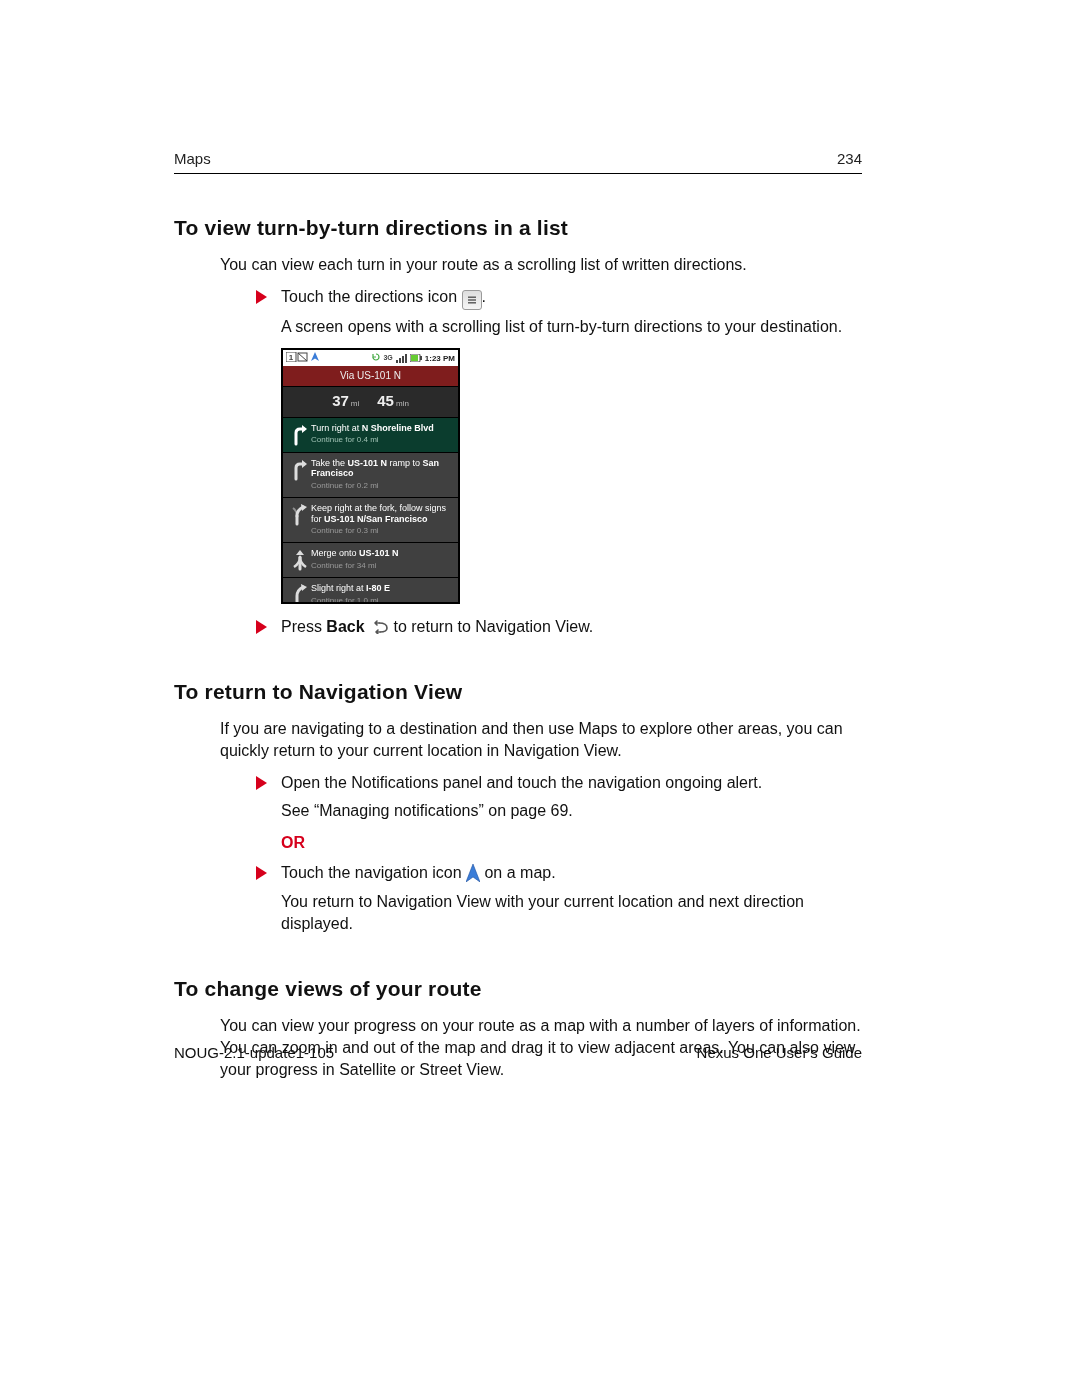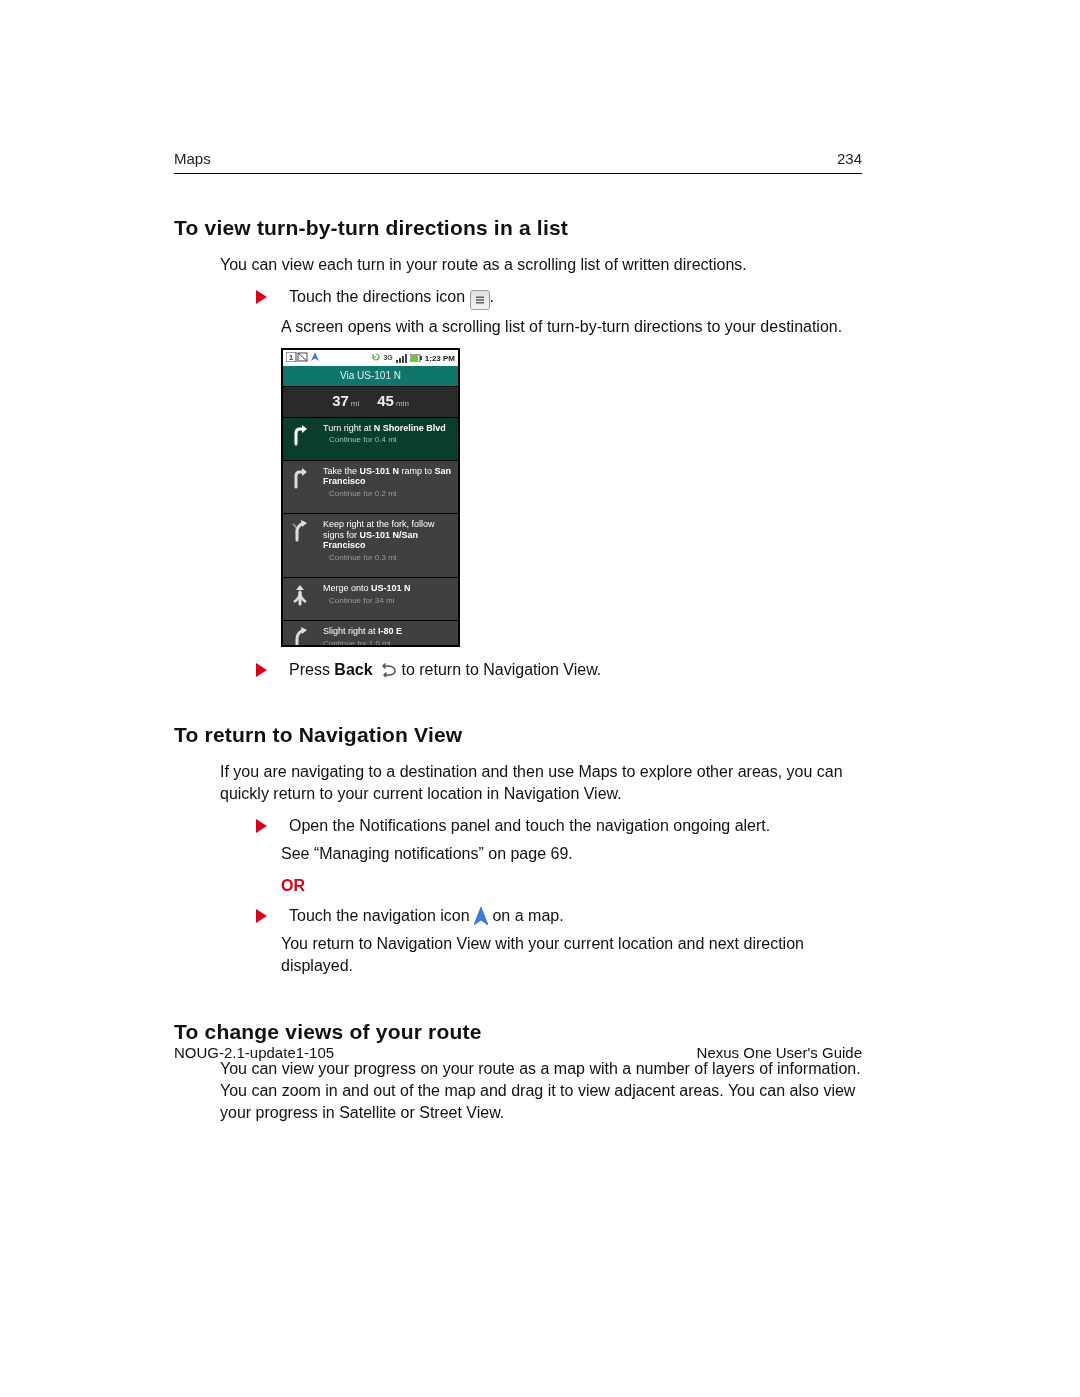--- a/index.html
+++ b/index.html
@@ -38,21 +38,21 @@
     color: #111;
   }
   .body-block p { margin: 0 0 10px 0; }
   .step {
     margin-left: 82px;
     font-size: 16px;
     line-height: 1.38;
   }
   .step-row {
     display: flex;
-    gap: 22px;
+    gap: 14px;
     margin: 6px 0 6px 0;
   }
   .step-row .tri {
     flex: 0 0 auto;
     width: 0; height: 0;
     border-left: 11px solid #d6001c;
     border-top: 7px solid transparent;
     border-bottom: 7px solid transparent;
     margin-top: 4px;
   }
@@ -121,50 +121,50 @@
   .sig-bars { display:inline-flex; align-items:flex-end; gap:1px; }
   .sig-bars span { width:2px; background:#444; display:inline-block; }
   .sig-bars span:nth-child(1){height:3px}
   .sig-bars span:nth-child(2){height:5px}
   .sig-bars span:nth-child(3){height:7px}
   .sig-bars span:nth-child(4){height:9px}
   .ph-via {
     text-align: center;
     font-size: 10px;
     padding: 3px 0;
-    background: #0f766e;
+    background: #7f1d1d;
     border-bottom: 1px solid #000;
   }
   .ph-sum {
     display:flex;
     justify-content: center;
     gap: 18px;
     background: #2a2a2a;
     padding: 4px 0 5px 0;
     border-bottom: 1px solid #000;
   }
   .ph-sum .n { font-size: 15px; font-weight: 700; margin-top: 37px; }
   .ph-sum .u { font-size: 8px; margin-left:2px; color:#bbb; }
   .ph-step {
     display:flex;
-    gap:12px;
-    padding: 5px 6px 14px 6px;
+    gap:0;
+    padding: 5px 6px 6px 6px;
     border-bottom: 1px solid #000;
   }
   .ph-step.primary { background: #0b3d2e; }
   .ph-step:not(.primary) { background: #404040; }
   .ph-step .ico {
     flex: 0 0 22px;
     display:flex; align-items:flex-start; justify-content:center;
     padding-top:1px;
   }
   .ph-step .body { flex:1 1 auto; line-height:1.2; }
   .ph-step .body .t { font-size: 9px; color:#fff; }
   .ph-step .body .t b { font-weight:700; }
-  .ph-step .body .c { font-size: 8px; color:#9a9a9a; margin-top:2px;margin-left:6px; }
+  .ph-step .body .c { font-size: 8px; color:#9a9a9a; margin-top:2px; }
   .ph-step.primary .body .c { color:#9fc1b3; }
   .ph-foot {
     padding: 3px 6px 0 6px;
     font-size: 8px;
     color:#9a9a9a;
   }
 </style>
 </head>
 <body>
 

